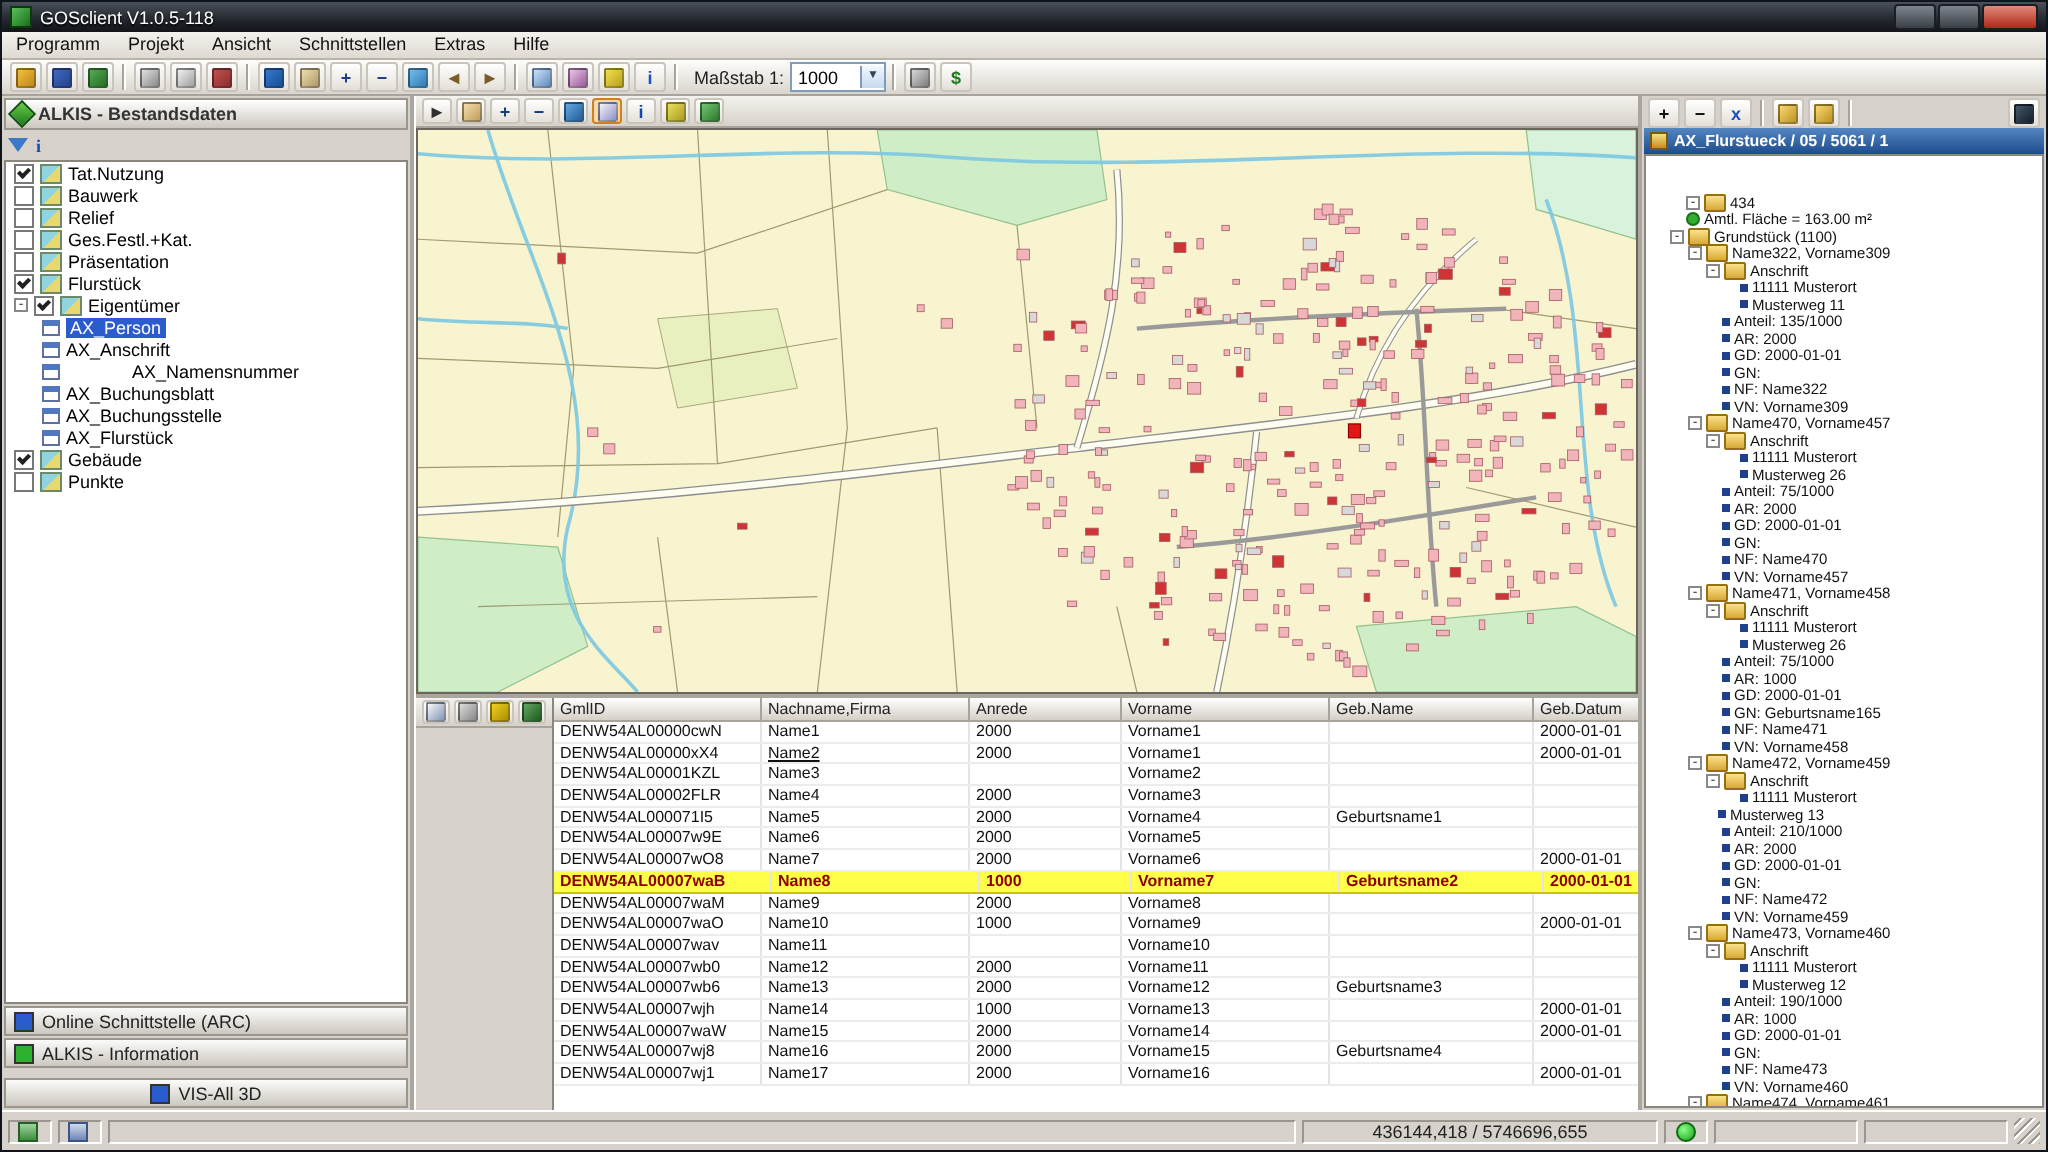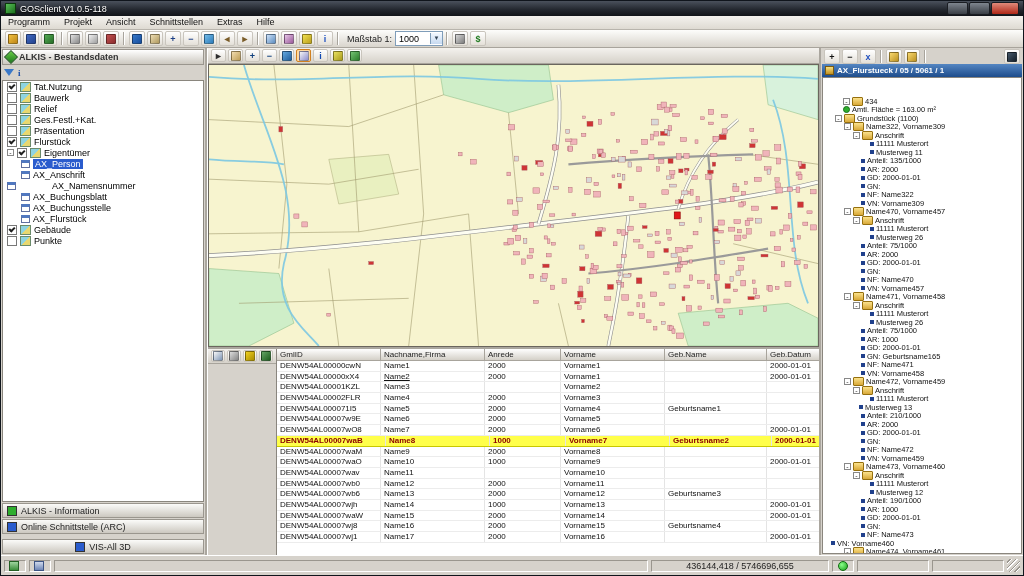--- a/index.html
+++ b/index.html
@@ -229,21 +229,21 @@
             <span class="lbl">Eigentümer</span>
           </div>
           <div class="layer-row sel" style="padding-left: 18px;">
             <span class="ico-table"></span>
             <span class="lbl">AX_Person</span>
           </div>
           <div class="layer-row" style="padding-left: 18px;">
             <span class="ico-table"></span>
             <span class="lbl">AX_Anschrift</span>
           </div>
-          <div class="layer-row" style="padding-left: 4px; gap: 36px;">
+          <div class="layer-row" style="padding-left: 18px; gap: 36px;">
             <span class="ico-table"></span>
             <span class="lbl">AX_Namensnummer</span>
           </div>
           <div class="layer-row" style="padding-left: 18px;">
             <span class="ico-table"></span>
             <span class="lbl">AX_Buchungsblatt</span>
           </div>
           <div class="layer-row" style="padding-left: 18px;">
             <span class="ico-table"></span>
             <span class="lbl">AX_Buchungsstelle</span>
@@ -258,26 +258,26 @@
             <span class="lbl">Gebäude</span>
           </div>
           <div class="layer-row" style="padding-left: 4px;">
             <span class="cb"></span>
             <span class="ico-layer"></span>
             <span class="lbl">Punkte</span>
           </div>
         </div>
       <div class="bottom-bars">
           <div class="bar">
+            <span class="bico" style="background: rgb(42, 92, 205);"></span>
+            <span>Online Schnittstelle (ARC)</span>
+          </div>
+          <div class="bar">
             <span class="bico" style="background: rgb(47, 174, 47);"></span>
             <span>ALKIS - Information</span>
-          </div>
-          <div class="bar">
-            <span class="bico" style="background: rgb(42, 92, 205);"></span>
-            <span>Online Schnittstelle (ARC)</span>
           </div>
           <div class="bar vis">
             <span class="bico" style="background: rgb(42, 92, 205);"></span>
             <span>VIS-All 3D</span>
           </div>
         </div>
     </div>
 
     <div class="center">
       <div class="map-toolbar">
@@ -1076,21 +1076,21 @@
             <span>GD: 2000-01-01</span>
           </div>
           <div class="rt-row" style="padding-left: 30px;">
             <span class="dot-b"></span>
             <span>GN:</span>
           </div>
           <div class="rt-row" style="padding-left: 30px;">
             <span class="dot-b"></span>
             <span>NF: Name473</span>
           </div>
-          <div class="rt-row" style="">
+          <div class="rt-row" style="padding-left: 30px;">
             <span class="dot-b"></span>
             <span>VN: Vorname460</span>
           </div>
           <div class="rt-row" style="padding-left: 21px;">
             <span class="tgl">-</span>
             <span class="ico-folder"></span>
             <span>Name474, Vorname461</span>
           </div>
           <div class="rt-row" style="padding-left: 30px;">
             <span class="tgl">-</span>

